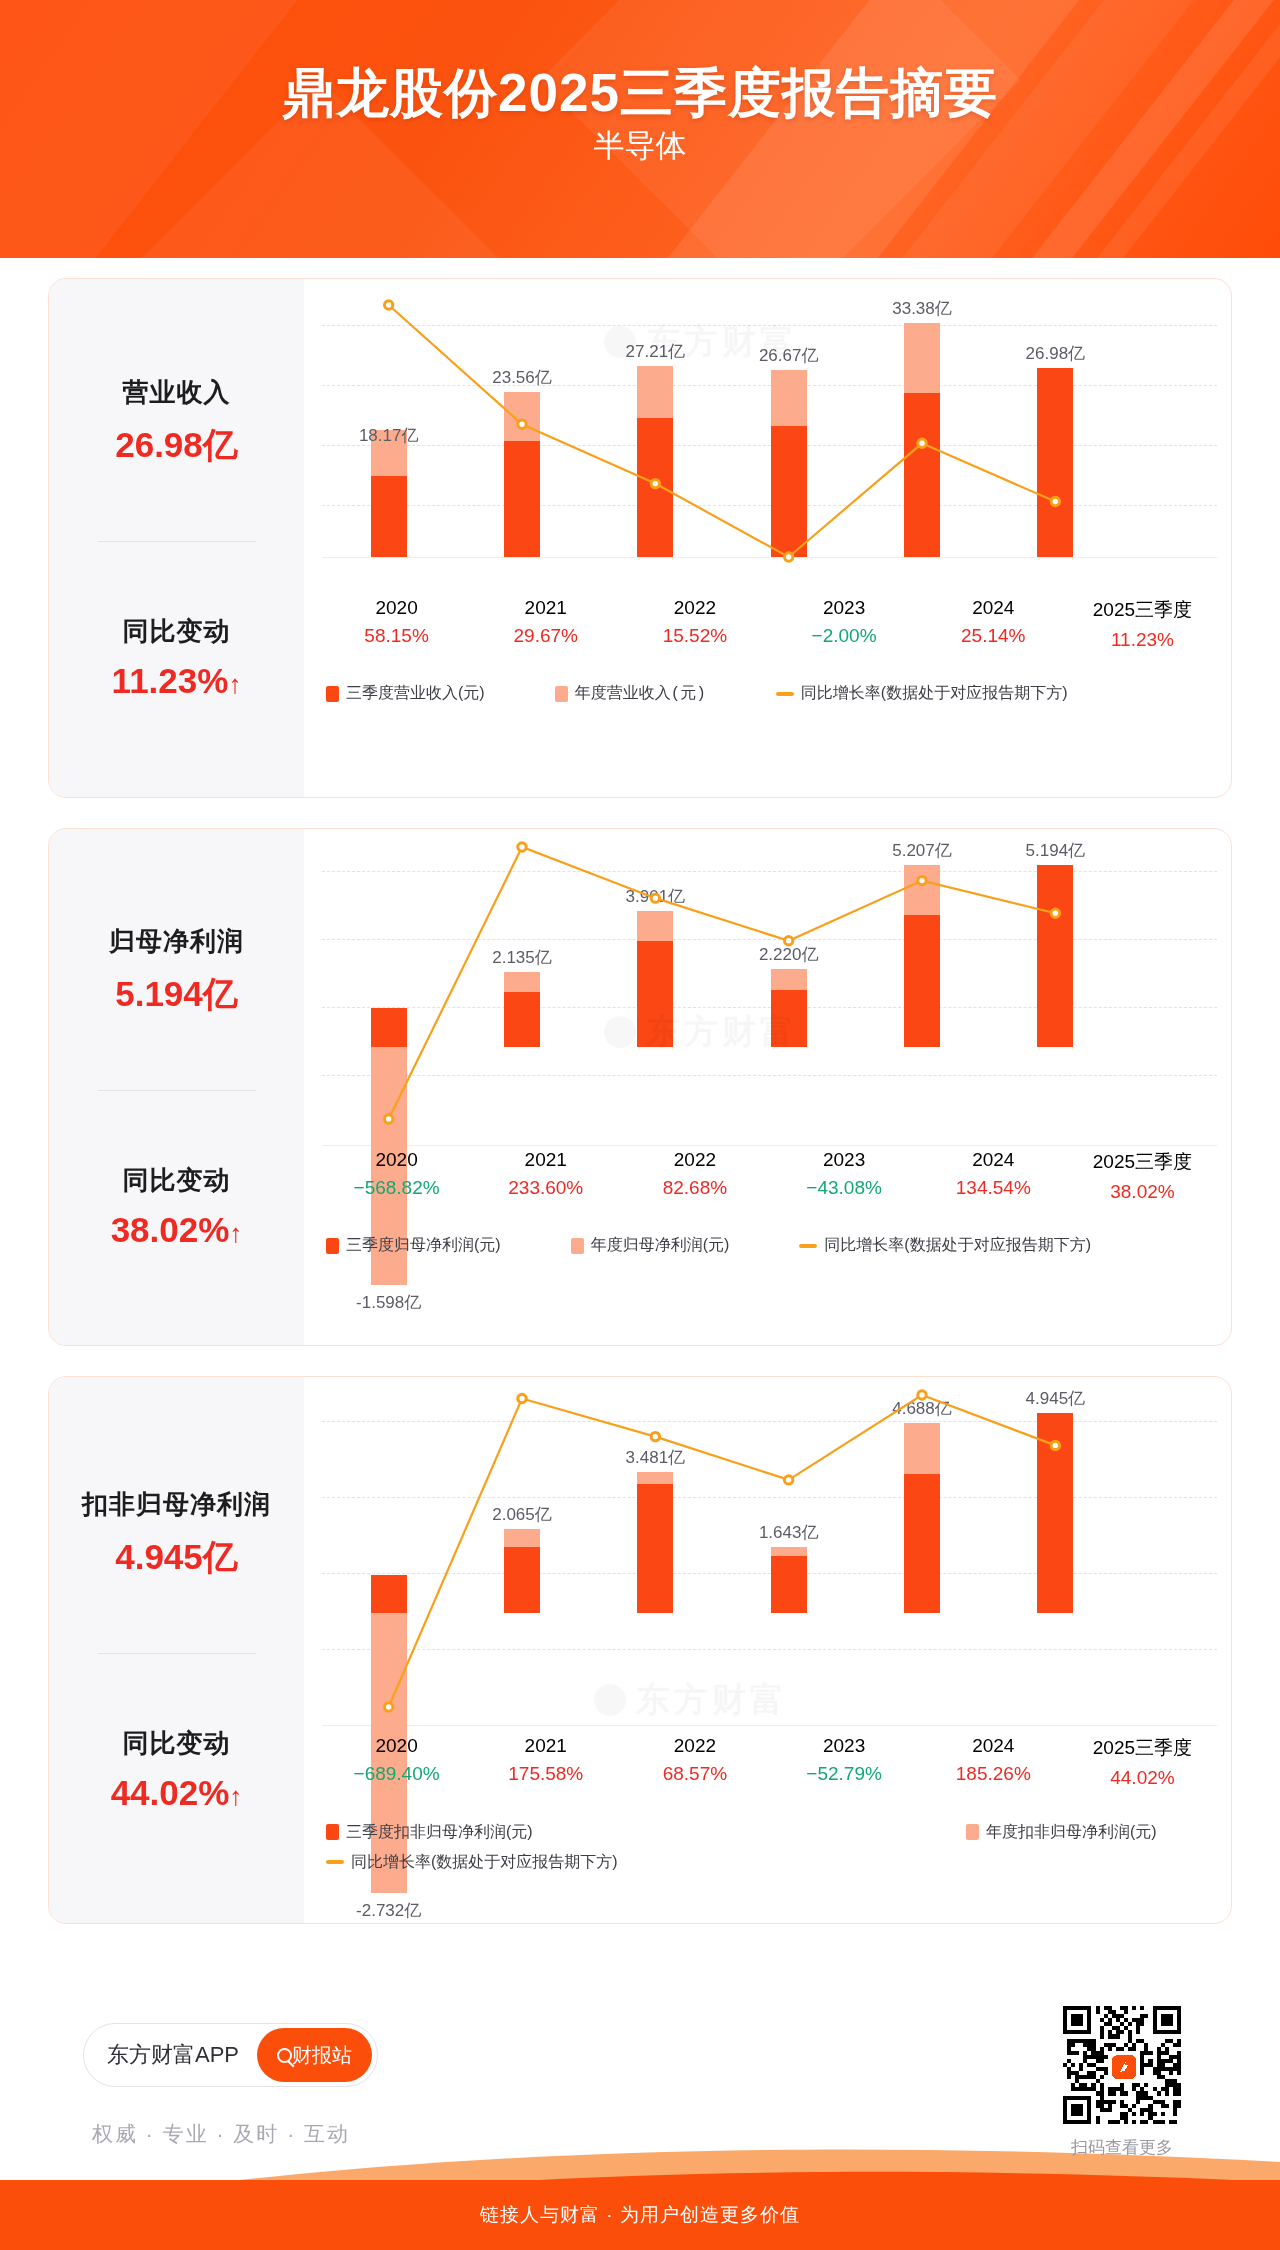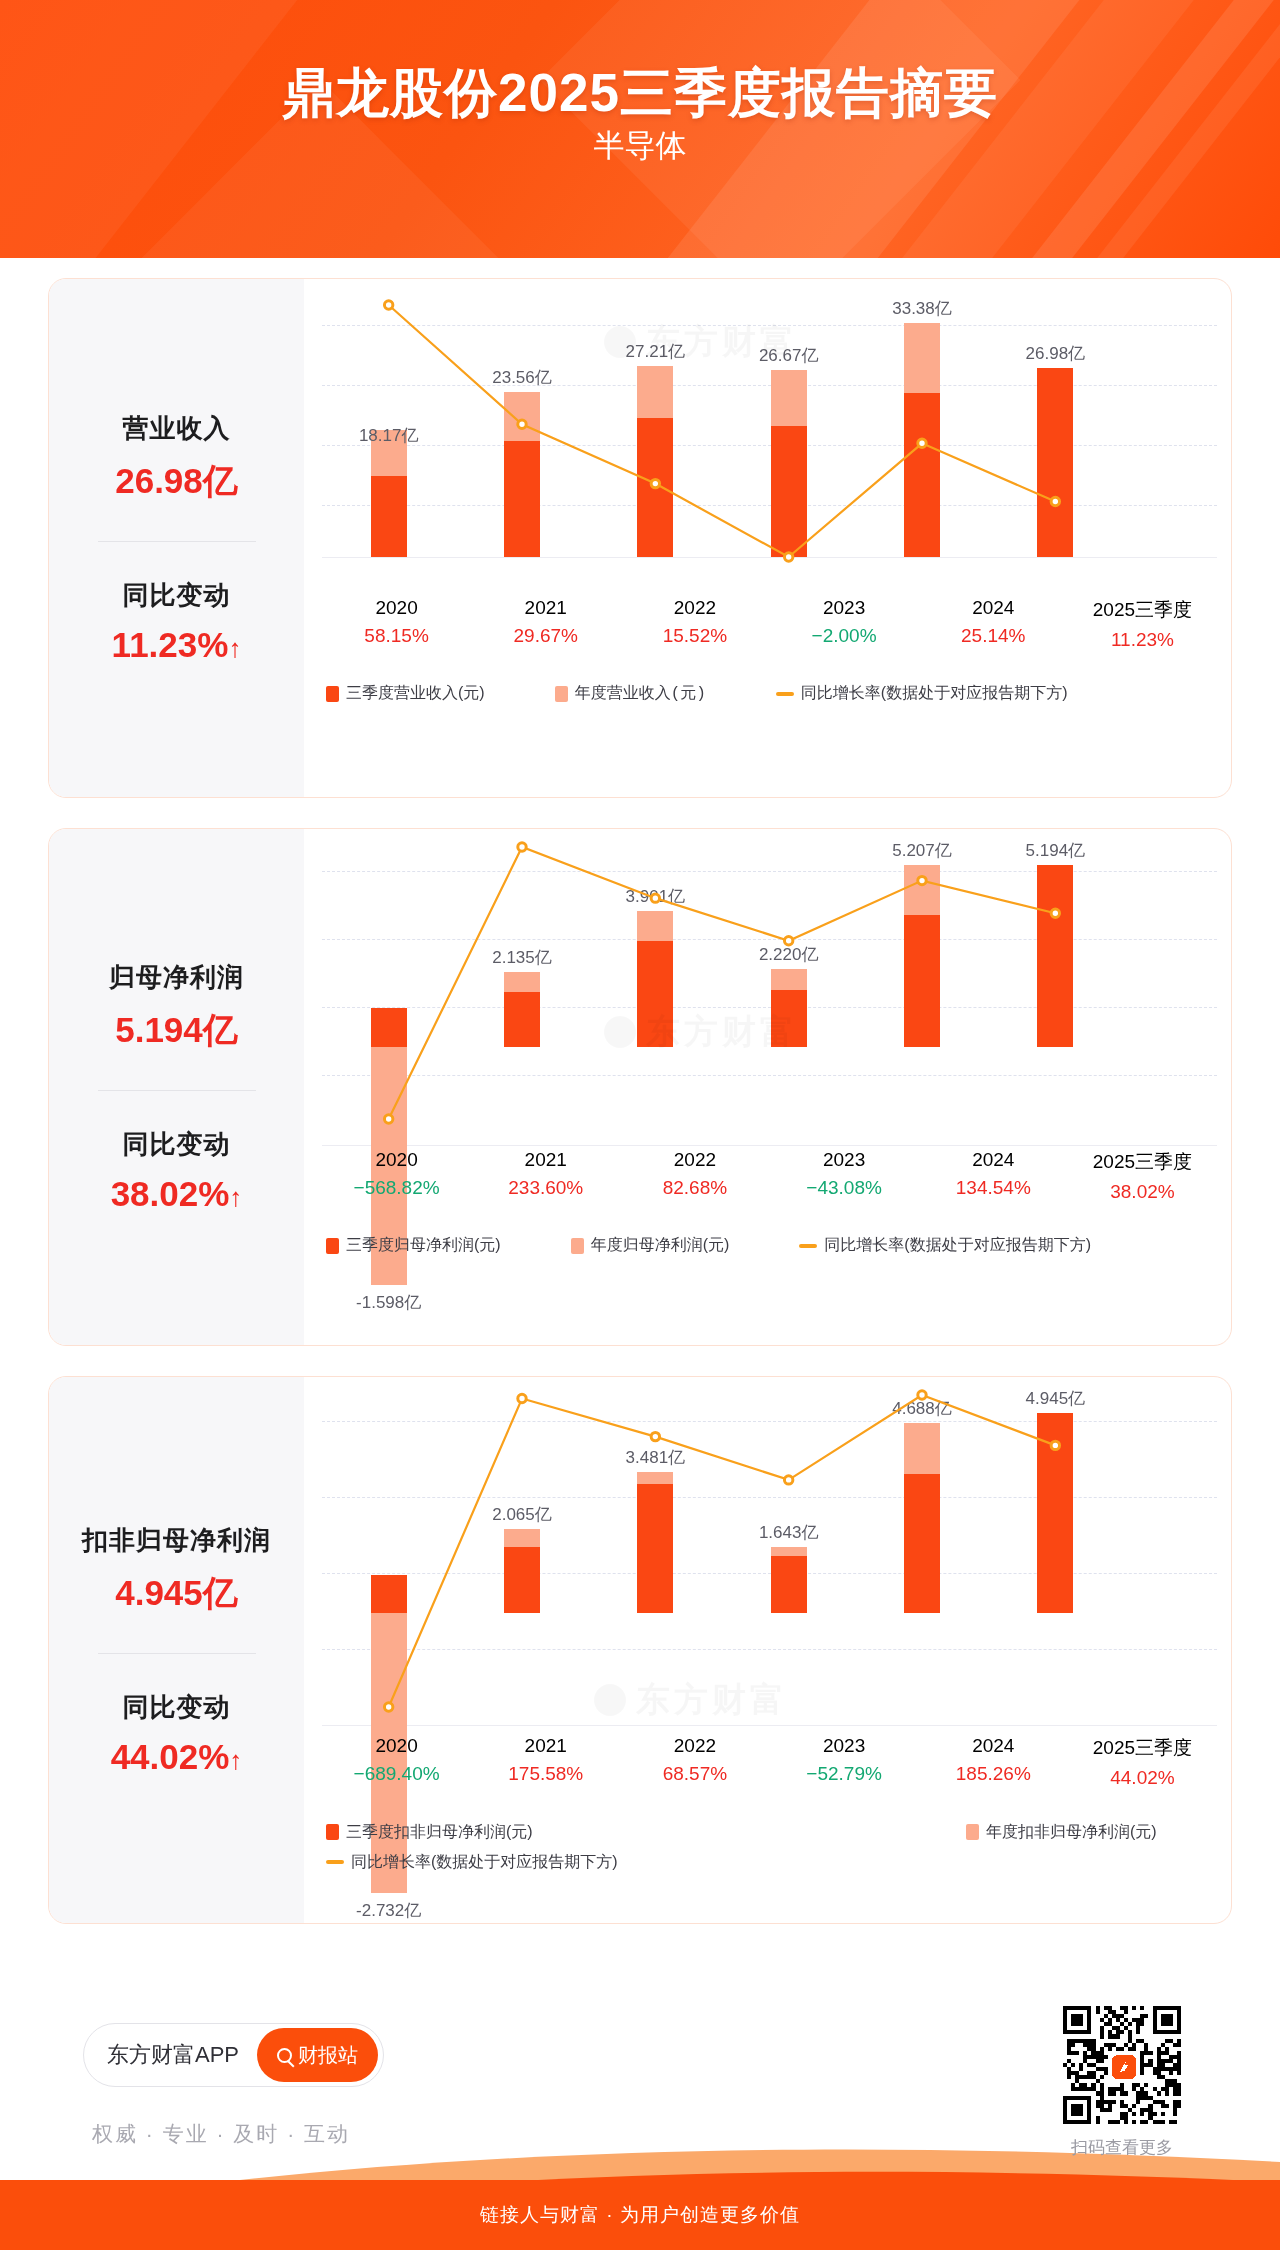--- a/index.html
+++ b/index.html
@@ -56,20 +56,21 @@
   #card1 { top:20px;   height:520px; }
   #card2 { top:570px;  height:518px; }
   #card3 { top:1118px; height:548px; }
 
   
   .summary {
     width:255px; flex:0 0 255px; background:#f7f7f9;
     border-radius:16px 0 0 16px;
     display:flex; flex-direction:column; align-items:center; justify-content:center;
     padding:14px 6px;
+    gap:36px;
   }
   .sum-block { text-align:center; width:100%; }
   .sum-label { font-size:26px; color:#1d1d1f; font-weight:bold; letter-spacing:1px; }
   .sum-value { font-size:35px; color:#ef2a23; font-weight:bold; margin-top:12px; letter-spacing:0px; }
   .sum-divider { width:158px; height:1px; background:#e4e4e8; margin:36px auto; }
   .sum-value .arrow { font-size:26px; }
 
   
   .chartwrap { position:relative; flex:1; padding:0; }
   .plot { position:relative; width:100%; }
@@ -119,21 +120,21 @@
   
   .footer { position:absolute; left:0; top:1690px; width:1280px; height:302px; }
   .appchip {
     position:absolute; left:83px; top:75px;
     display:flex; align-items:center; height:64px;
     border:1px solid #e3e3e8; border-radius:34px; background:#fff;
     padding:0 5px 0 23px;
   }
   .appchip-text { font-size:22px; color:#2f2f36; margin-right:18px; }
   .appchip-btn {
-    display:flex; align-items:center; gap:6px;
+    display:flex; align-items:center; 
     background:#fb4e0b; color:#fff; border-radius:28px;
     padding:0 20px; height:54px; font-size:20px;
   }
   .search-ico {
     width:15px; height:15px; border:2px solid #fff; border-radius:50%;
     position:relative;
   }
   .search-ico::after {
     content:""; position:absolute; right:-5px; bottom:-4px;
     width:8px; height:2px; background:#fff; transform:rotate(45deg);

